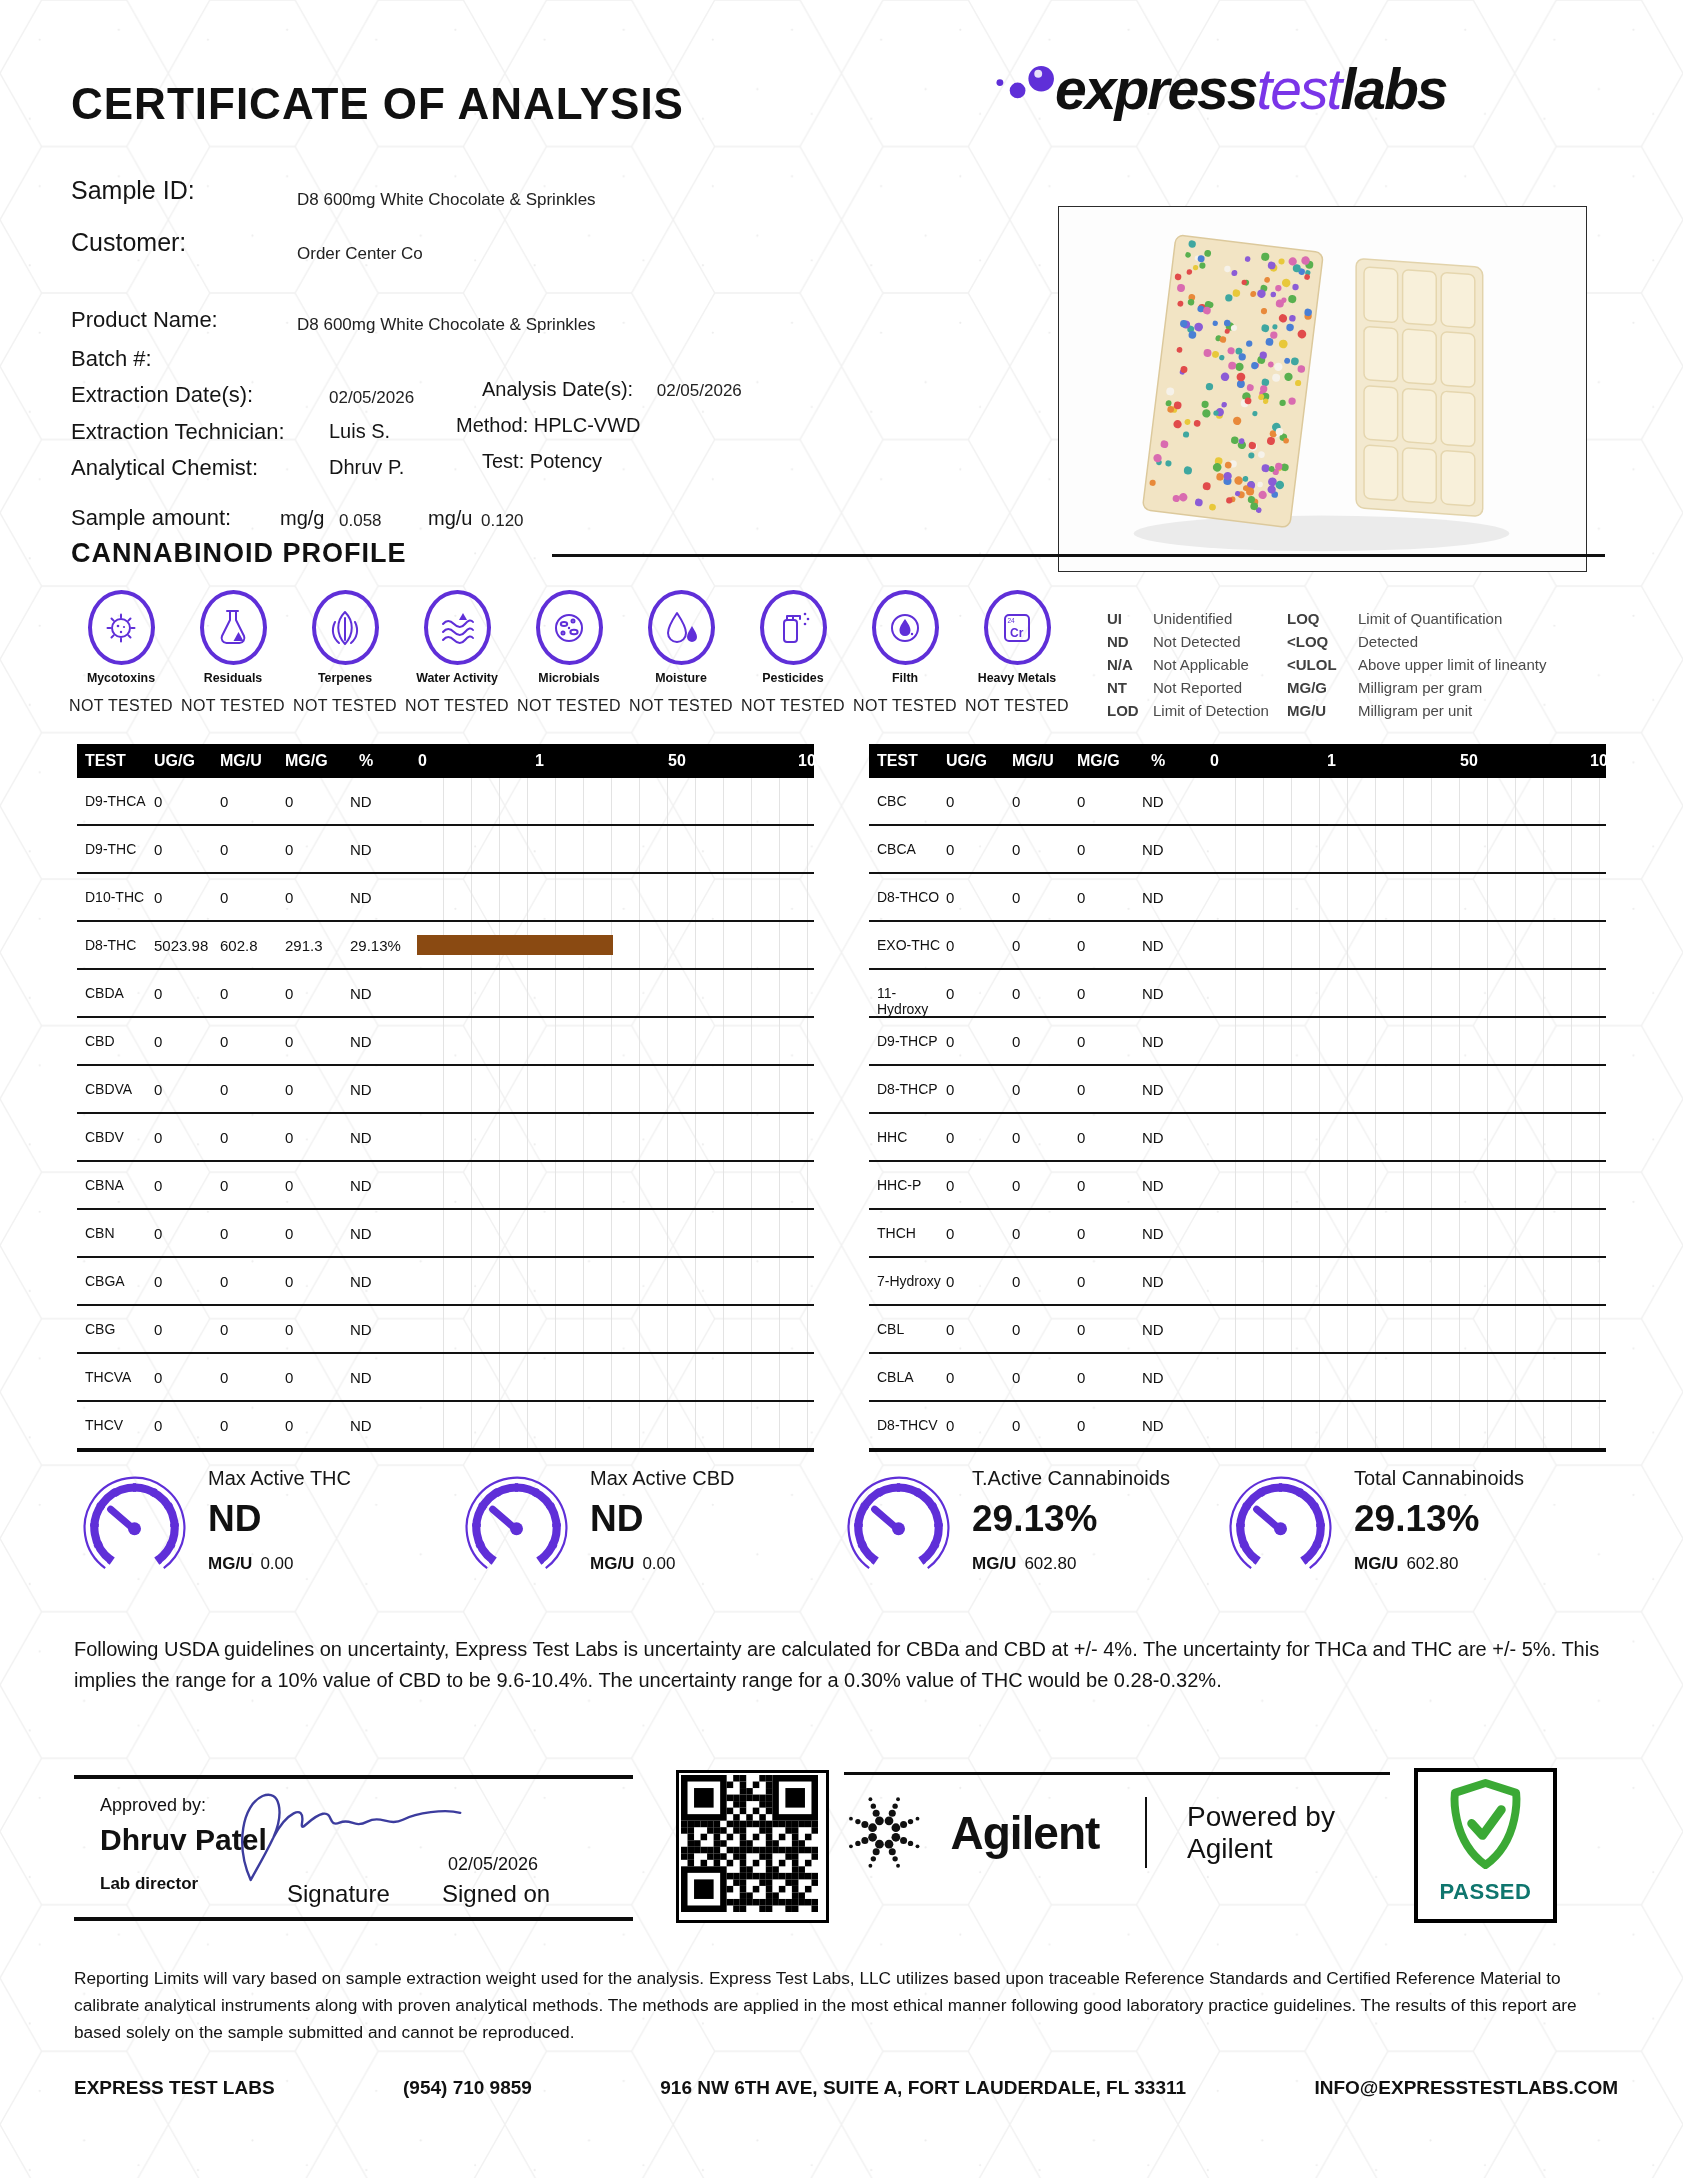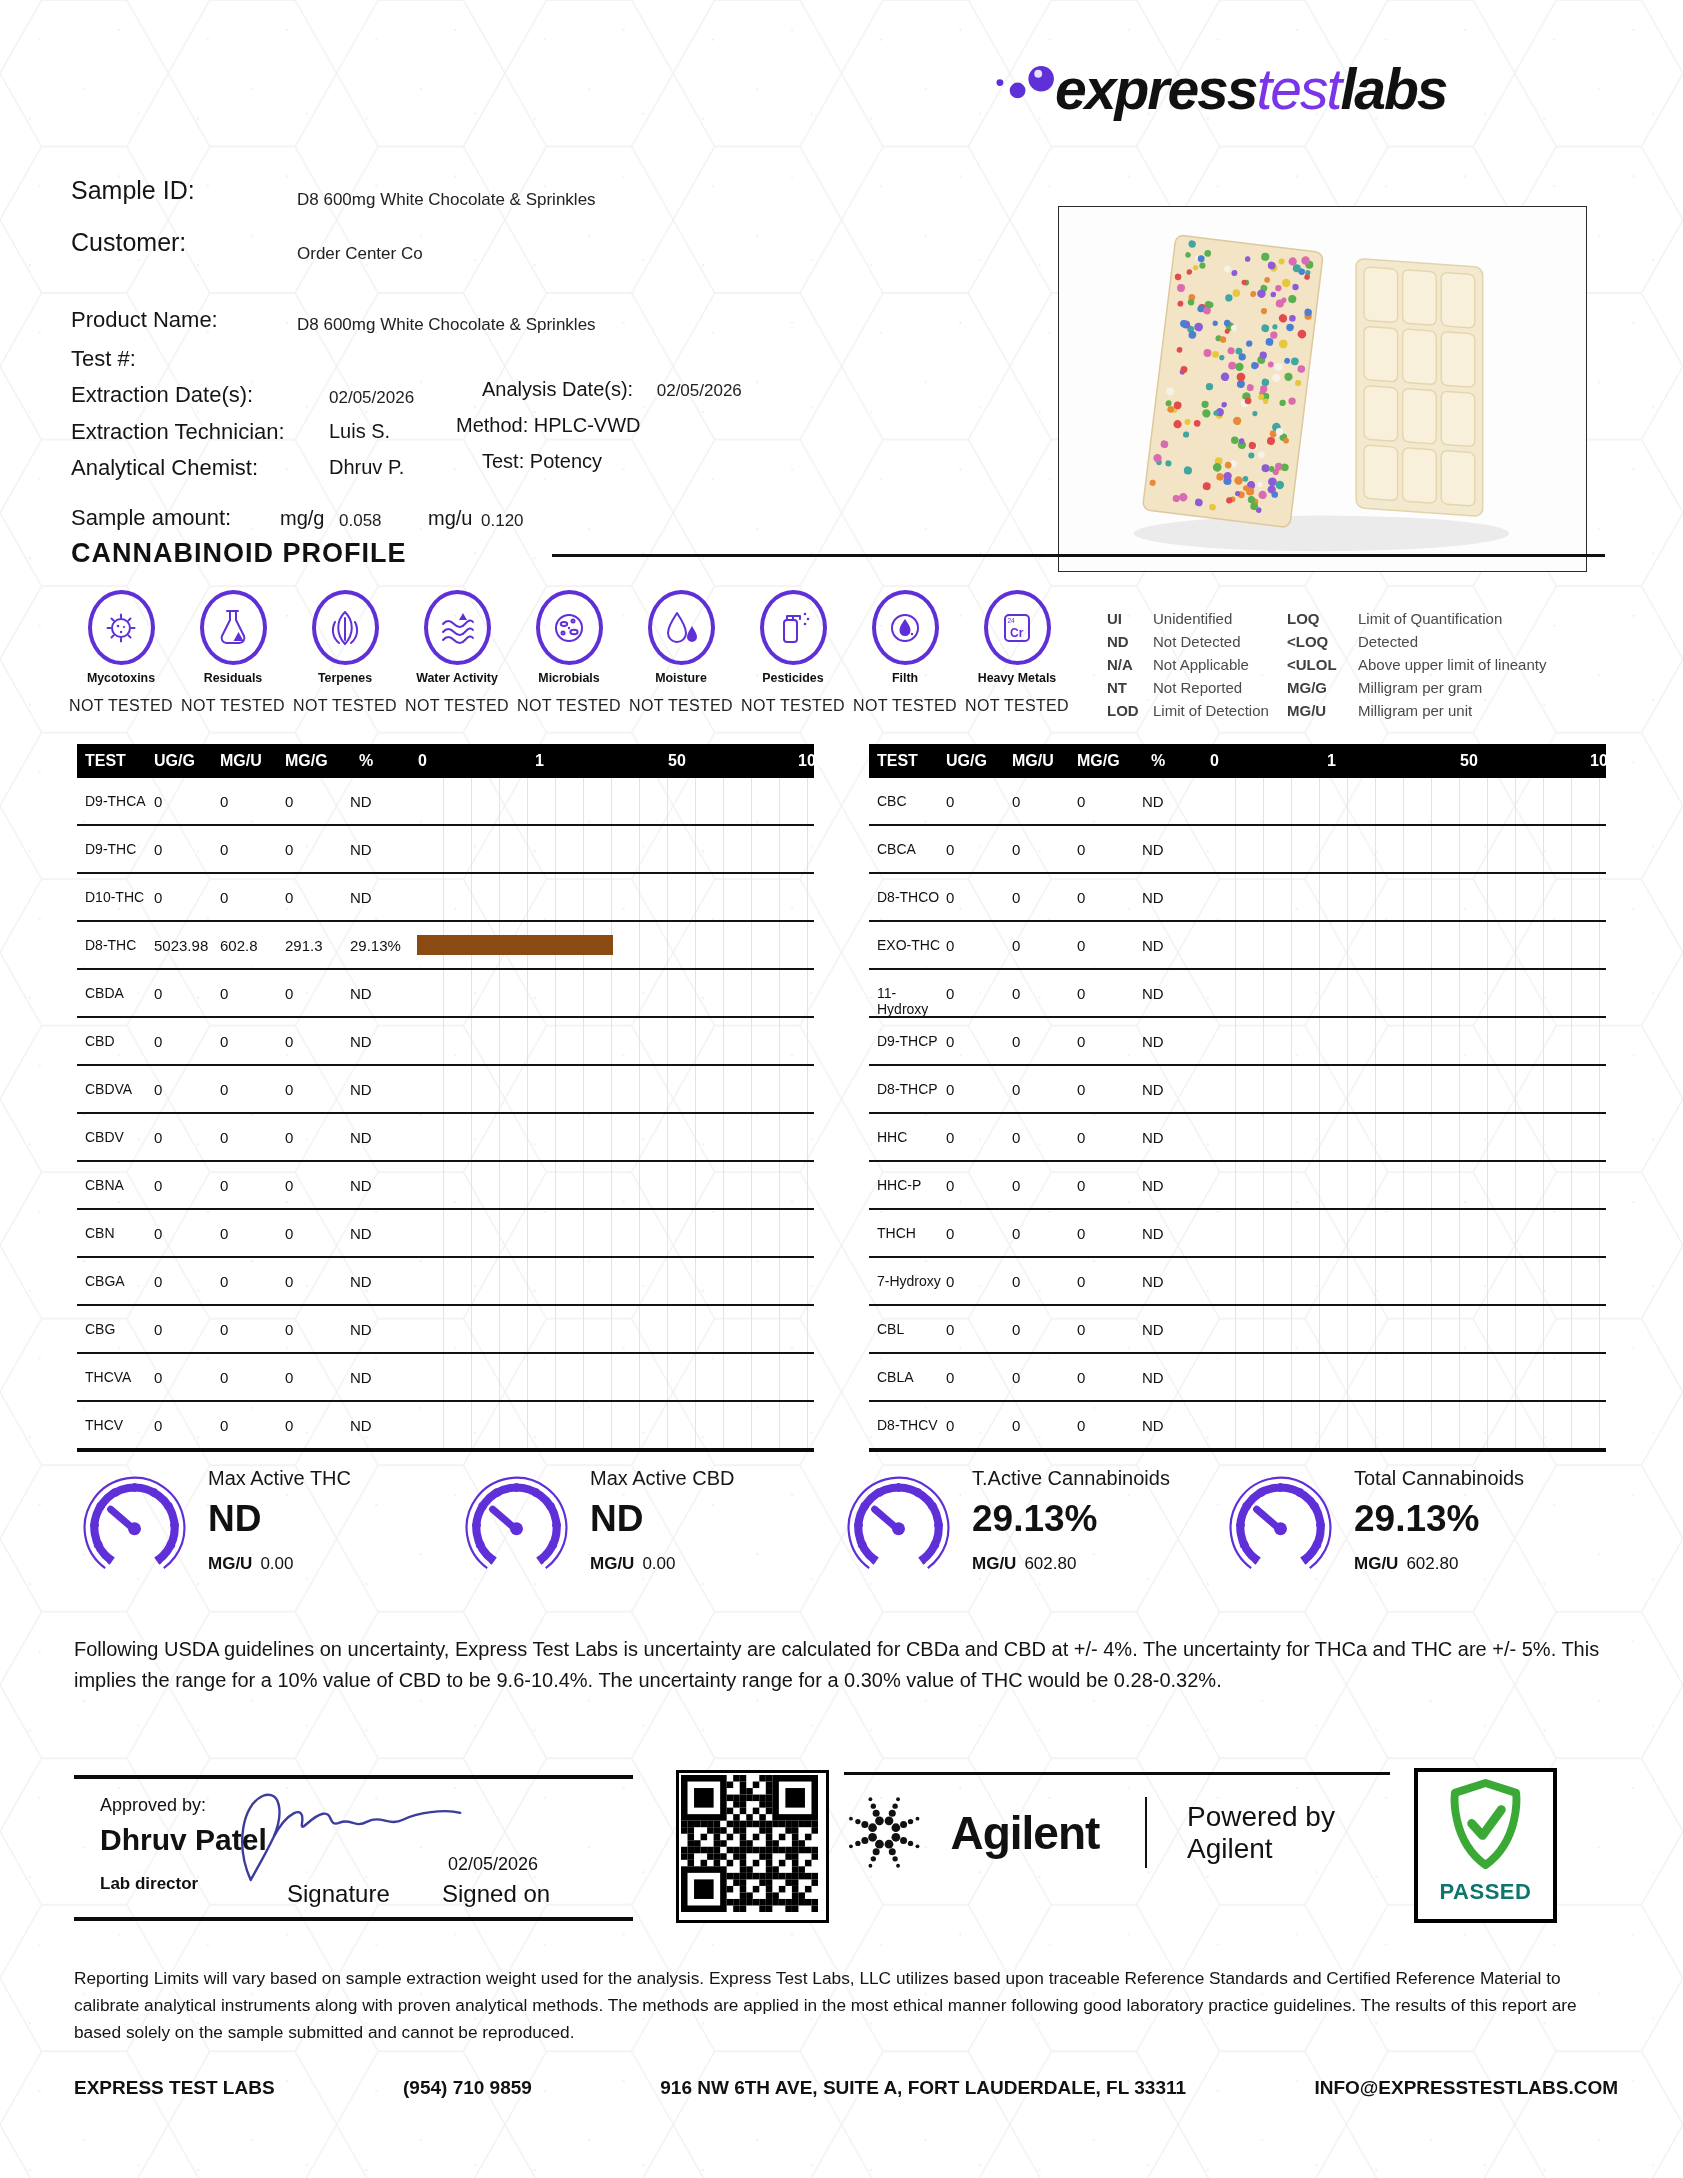--- a/index.html
+++ b/index.html
@@ -107,40 +107,41 @@
         <circle cx="85" cy="90" r="1.1" fill="#ededed"></circle>
         <circle cx="30" cy="120" r="1.1" fill="#ededed"></circle>
         <circle cx="140" cy="115" r="1.1" fill="#ededed"></circle>
       </pattern>
     </defs>
     <rect width="1700" height="2200" fill="url(#hex)"></rect>
   </svg>
 
   <div class="content">
 
+    <div class="abs title">CERTIFICATE OF ANALYSIS</div>
     <div class="abs logo">
       <svg width="65" height="57" viewBox="0 0 66 58">
         <circle cx="10" cy="22" r="3.5" fill="#5F2FD8"></circle>
         <circle cx="28" cy="30" r="8" fill="#5F2FD8"></circle>
         <circle cx="52" cy="18" r="13" fill="#5F2FD8"></circle>
         <circle cx="49" cy="13" r="4" fill="#ffffff" opacity="0.85"></circle>
       </svg>
       <span class="t">express</span>
       <span class="t mid" style="color:#7A35E8">test</span>
       <span class="t">labs</span>
     </div>
 
     <div class="abs lbl-lg" style="left:71px;top:176px">Sample ID:</div>
     <div class="abs val" style="left:297px;top:190px">D8 600mg White Chocolate &amp; Sprinkles</div>
     <div class="abs lbl-lg" style="left:71px;top:228px">Customer:</div>
     <div class="abs val" style="left:297px;top:244px">Order Center Co</div>
 
     <div class="abs lbl-md" style="left:71px;top:307px">Product Name:</div>
     <div class="abs val" style="left:297px;top:315px">D8 600mg White Chocolate &amp; Sprinkles</div>
-    <div class="abs lbl-md" style="left:71px;top:346px">Test #:</div>
+    <div class="abs lbl-md" style="left:71px;top:346px">Batch #:</div>
 
     <div class="abs lbl-md" style="left:71px;top:382px">Extraction Date(s):</div>
     <div class="abs val" style="left:329px;top:388px">02/05/2026</div>
     <div class="abs val-20" style="left:482px;top:378px">
       <span>Analysis Date(s):</span>
       <span class="val" style="margin-left:18px">02/05/2026</span>
     </div>
 
     <div class="abs lbl-md" style="left:71px;top:419px">Extraction Technician:</div>
     <div class="abs val-20" style="left:329px;top:420px">Luis S.</div>

